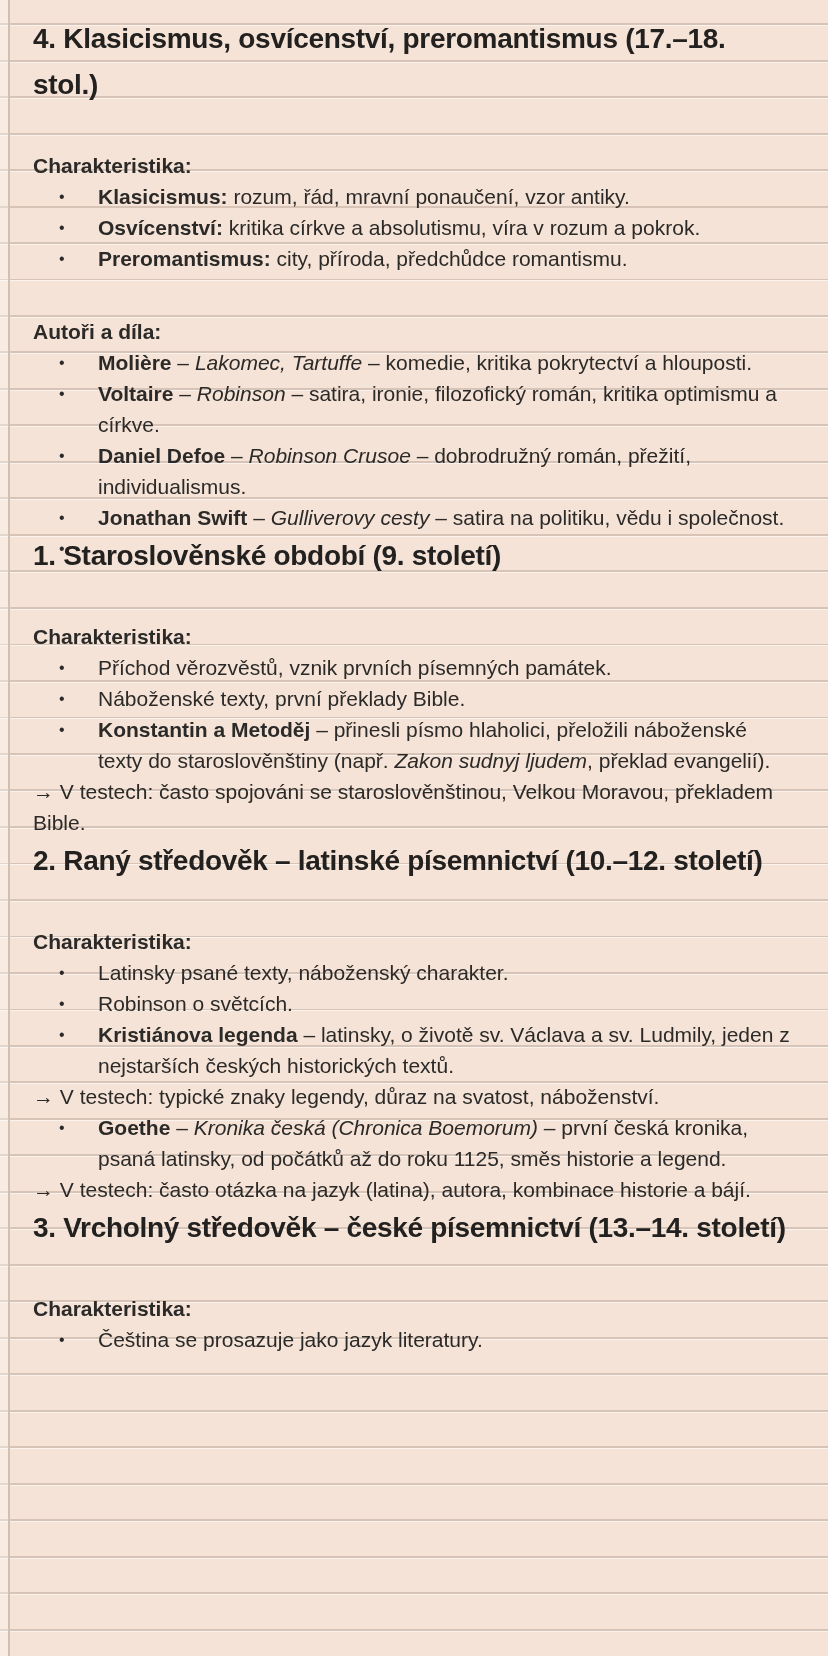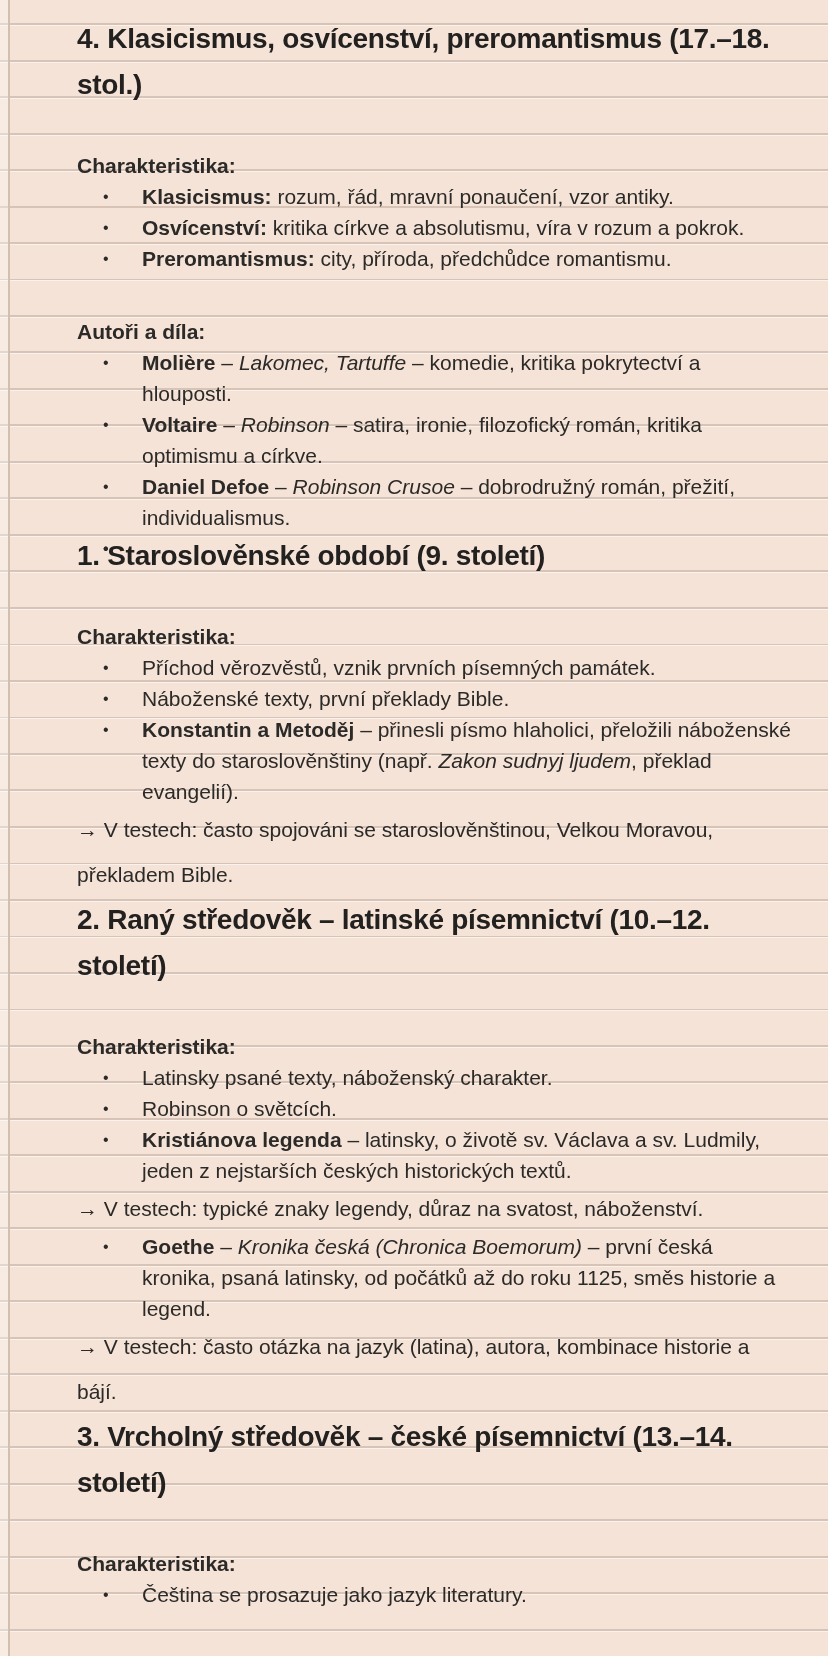--- a/index.html
+++ b/index.html
@@ -20,21 +20,20 @@
     position:relative;
     width:828px; height:1656px;
     background-color: var(--bg);
     background-image: repeating-linear-gradient(
       to bottom,
       transparent 0px, transparent 23px,
       var(--line) 23px, var(--line) 25px,
       var(--line-hi) 25px, var(--line-hi) 26px,
       transparent 26px, transparent 36.5px
     );
-    padding-left: 44px;
   }
   .left-edge{
     position:absolute; left:0; top:0; bottom:0; width:8px;
     background: rgba(255,255,255,0.30);
   }
   .margin-line{
     position:absolute; left:8px; top:0; bottom:0; width:2px;
     background: var(--margin-line);
   }
   .content{
@@ -57,21 +56,21 @@
     color:#232120;
   }
   .label{
     font-size:21px;
     font-weight:bold;
     line-height:31px;
     margin-top:42px;
   }
   .note{
     font-size:21px;
-    line-height:45px;
+    line-height:31px;
   }
   .bullet{
     position:relative;
     font-size:21px;
     line-height:31px;
     padding-left:65px;
   }
   .bullet-marker{
     position:absolute;
     left:26px; top:0;
@@ -90,21 +89,21 @@
   <div class="content">
       <div class="heading">4. Klasicismus, osvícenství, preromantismus (17.–18. stol.)</div>
       <div class="label">Charakteristika:</div>
       <div class="bullet"><span class="bullet-marker">•</span><span class="bullet-text"><span class="bold">Klasicismus:</span><span class="reg"> rozum, řád, mravní ponaučení, vzor antiky.</span></span></div>
       <div class="bullet"><span class="bullet-marker">•</span><span class="bullet-text"><span class="bold">Osvícenství:</span><span class="reg"> kritika církve a absolutismu, víra v rozum a pokrok.</span></span></div>
       <div class="bullet"><span class="bullet-marker">•</span><span class="bullet-text"><span class="bold">Preromantismus:</span><span class="reg"> city, příroda, předchůdce romantismu.</span></span></div>
       <div class="label">Autoři a díla:</div>
       <div class="bullet"><span class="bullet-marker">•</span><span class="bullet-text"><span class="bold">Molière</span><span class="reg"> – </span><span class="italic">Lakomec, Tartuffe</span><span class="reg"> – komedie, kritika pokrytectví a hlouposti.</span></span></div>
       <div class="bullet"><span class="bullet-marker">•</span><span class="bullet-text"><span class="bold">Voltaire</span><span class="reg"> – </span><span class="italic">Robinson</span><span class="reg"> – satira, ironie, filozofický román, kritika optimismu a církve.</span></span></div>
       <div class="bullet"><span class="bullet-marker">•</span><span class="bullet-text"><span class="bold">Daniel Defoe</span><span class="reg"> – </span><span class="italic">Robinson Crusoe</span><span class="reg"> – dobrodružný román, přežití, individualismus.</span></span></div>
-      <div class="bullet"><span class="bullet-marker">•</span></div>
+      <div class="bullet"><span class="bullet-marker">•</span><span class="bullet-text"><span class="bold">Jonathan Swift</span><span class="reg"> – </span><span class="italic">Gulliverovy cesty</span><span class="reg"> – satira na politiku, vědu i společnost.</span></span></div>
       <div class="bullet"><span class="bullet-marker">•</span></div>
       <div class="heading">1. Staroslověnské období (9. století)</div>
       <div class="label">Charakteristika:</div>
       <div class="bullet"><span class="bullet-marker">•</span><span class="bullet-text"><span class="reg">Příchod věrozvěstů, vznik prvních písemných památek.</span></span></div>
       <div class="bullet"><span class="bullet-marker">•</span><span class="bullet-text"><span class="reg">Náboženské texty, první překlady Bible.</span></span></div>
       <div class="bullet"><span class="bullet-marker">•</span><span class="bullet-text"><span class="bold">Konstantin a Metoděj</span><span class="reg"> – přinesli písmo hlaholici, přeložili náboženské texty do staroslověnštiny (např. </span><span class="italic">Zakon sudnyj ljudem</span><span class="reg">, překlad evangelií).</span></span></div>
       <div class="note">→ V testech: často spojováni se staroslověnštinou, Velkou Moravou, překladem Bible.</div>
       <div class="heading">2. Raný středověk – latinské písemnictví (10.–12. století)</div>
       <div class="label">Charakteristika:</div>
       <div class="bullet"><span class="bullet-marker">•</span><span class="bullet-text"><span class="reg">Latinsky psané texty, náboženský charakter.</span></span></div>

